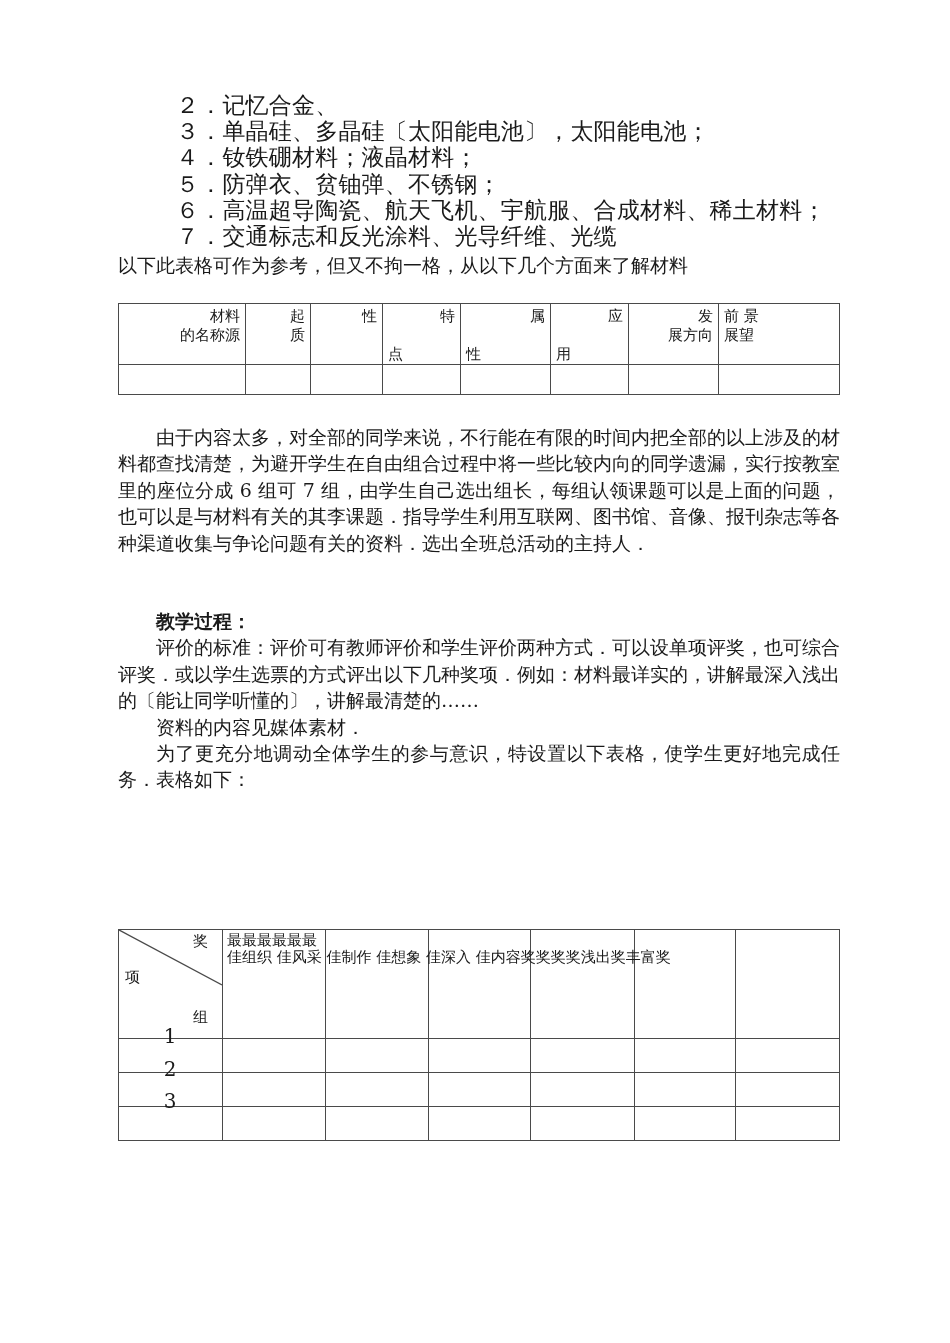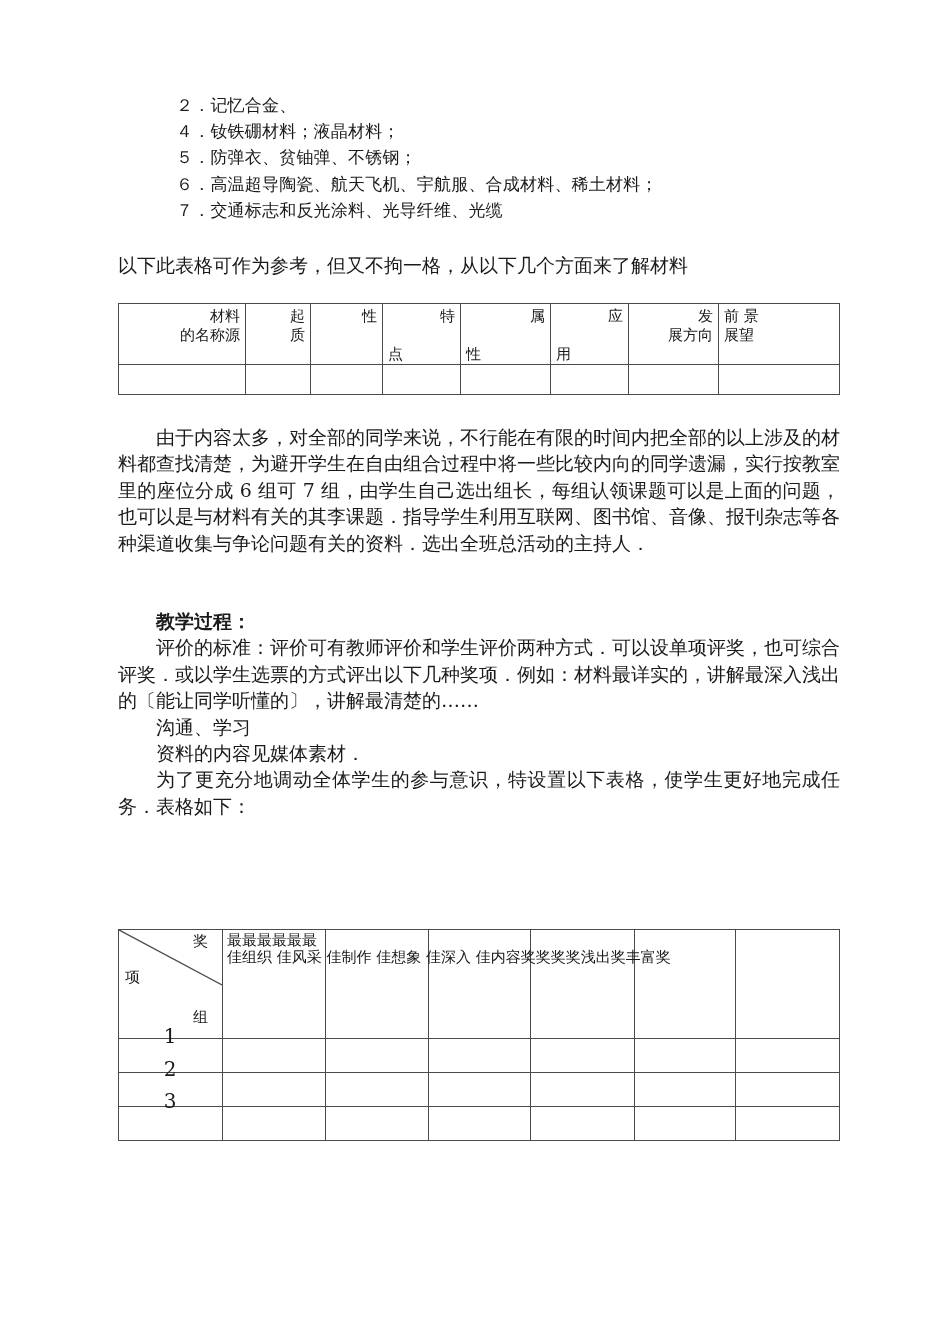--- a/index.html
+++ b/index.html
@@ -17,21 +17,21 @@
     width:950px;height:1343px;
   }
 
   
   .list-block{
     position:absolute;
     left:176px; top:92px;
     width:700px;
   }
   .list-line{
-    font-size:17px;
+    font-size:23px;
     line-height:26.2px;
     letter-spacing:0.2px;
     white-space:nowrap;
   }
 
   
   .para-block{
     position:absolute;
     left:118px;
     width:722px;
@@ -112,20 +112,21 @@
     z-index:6;
   }
 </style>
 </head>
 <body>
 
 <div class="page">
 
   <div class="list-block">
     <div class="list-line">２．记忆合金、</div>
+    <div class="list-line">３．单晶硅、多晶硅〔太阳能电池〕，太阳能电池；</div>
     <div class="list-line">４．钕铁硼材料；液晶材料；</div>
     <div class="list-line">５．防弹衣、贫铀弹、不锈钢；</div>
     <div class="list-line">６．高温超导陶瓷、航天飞机、宇航服、合成材料、稀土材料；</div>
     <div class="list-line">７．交通标志和反光涂料、光导纤维、光缆</div>
   </div>
 
   <div class="para-block" style="top:252px;width:724px;">
     <p class="p">以下此表格可作为参考，但又不拘一格，从以下几个方面来了解材料</p>
   </div>
 
@@ -209,21 +210,20 @@
     </tbody>
   </table>
 
   <div class="para-block" style="top:424px;">
     <p class="p p-ind">由于内容太多，对全部的同学来说，不行能在有限的时间内把全部的以上涉及的材料都查找清楚，为避开学生在自由组合过程中将一些比较内向的同学遗漏，实行按教室里的座位分成 6 组可 7 组，由学生自己选出组长，每组认领课题可以是上面的问题，也可以是与材料有关的其李课题．指导学生利用互联网、图书馆、音像、报刊杂志等各种渠道收集与争论问题有关的资料．选出全班总活动的主持人．</p>
   </div>
 
   <div class="para-block" style="top:608px;">
     <div class="bold-head">教学过程：</div>
     <p class="p p-ind">评价的标准：评价可有教师评价和学生评价两种方式．可以设单项评奖，也可综合评奖．或以学生选票的方式评出以下几种奖项．例如：材料最详实的，讲解最深入浅出的〔能让同学听懂的〕，讲解最清楚的……</p>
-    <p class="p p-ind">沟通、学习</p>
     <p class="p p-ind">资料的内容见媒体素材．</p>
     <p class="p p-ind">为了更充分地调动全体学生的参与意识，特设置以下表格，使学生更好地完成任务．表格如下：</p>
   </div>
 
   <table class="doc-table" style="left:118px; top:929px; width:721px;">
     <colgroup>
       <col style="width:104px">
         <col style="width:103px">
         <col style="width:103px">
         <col style="width:102px">

